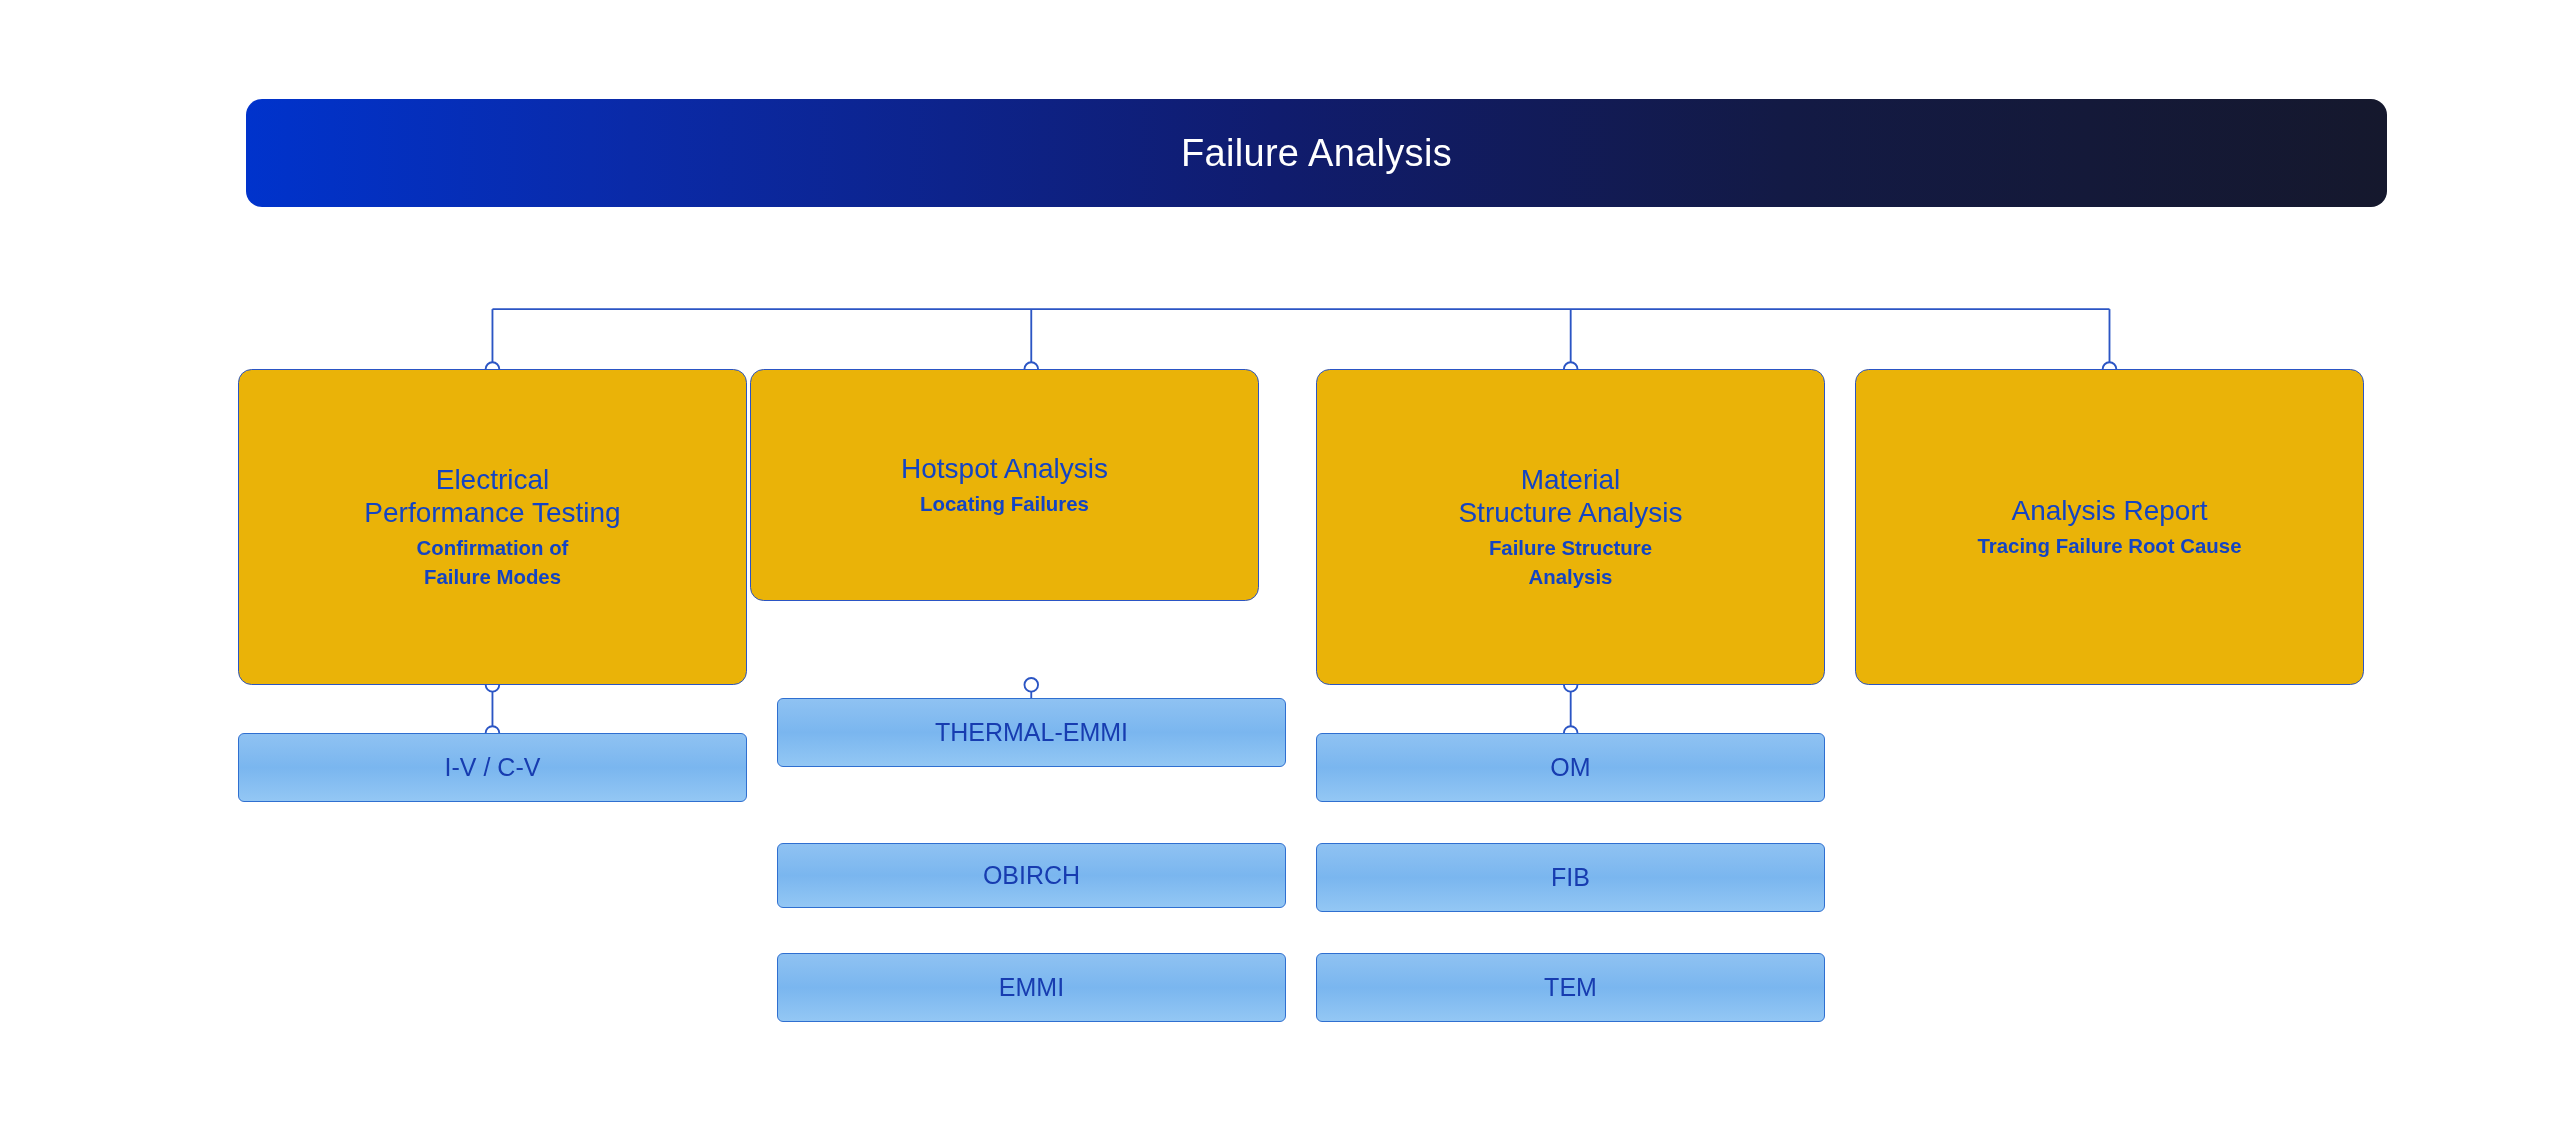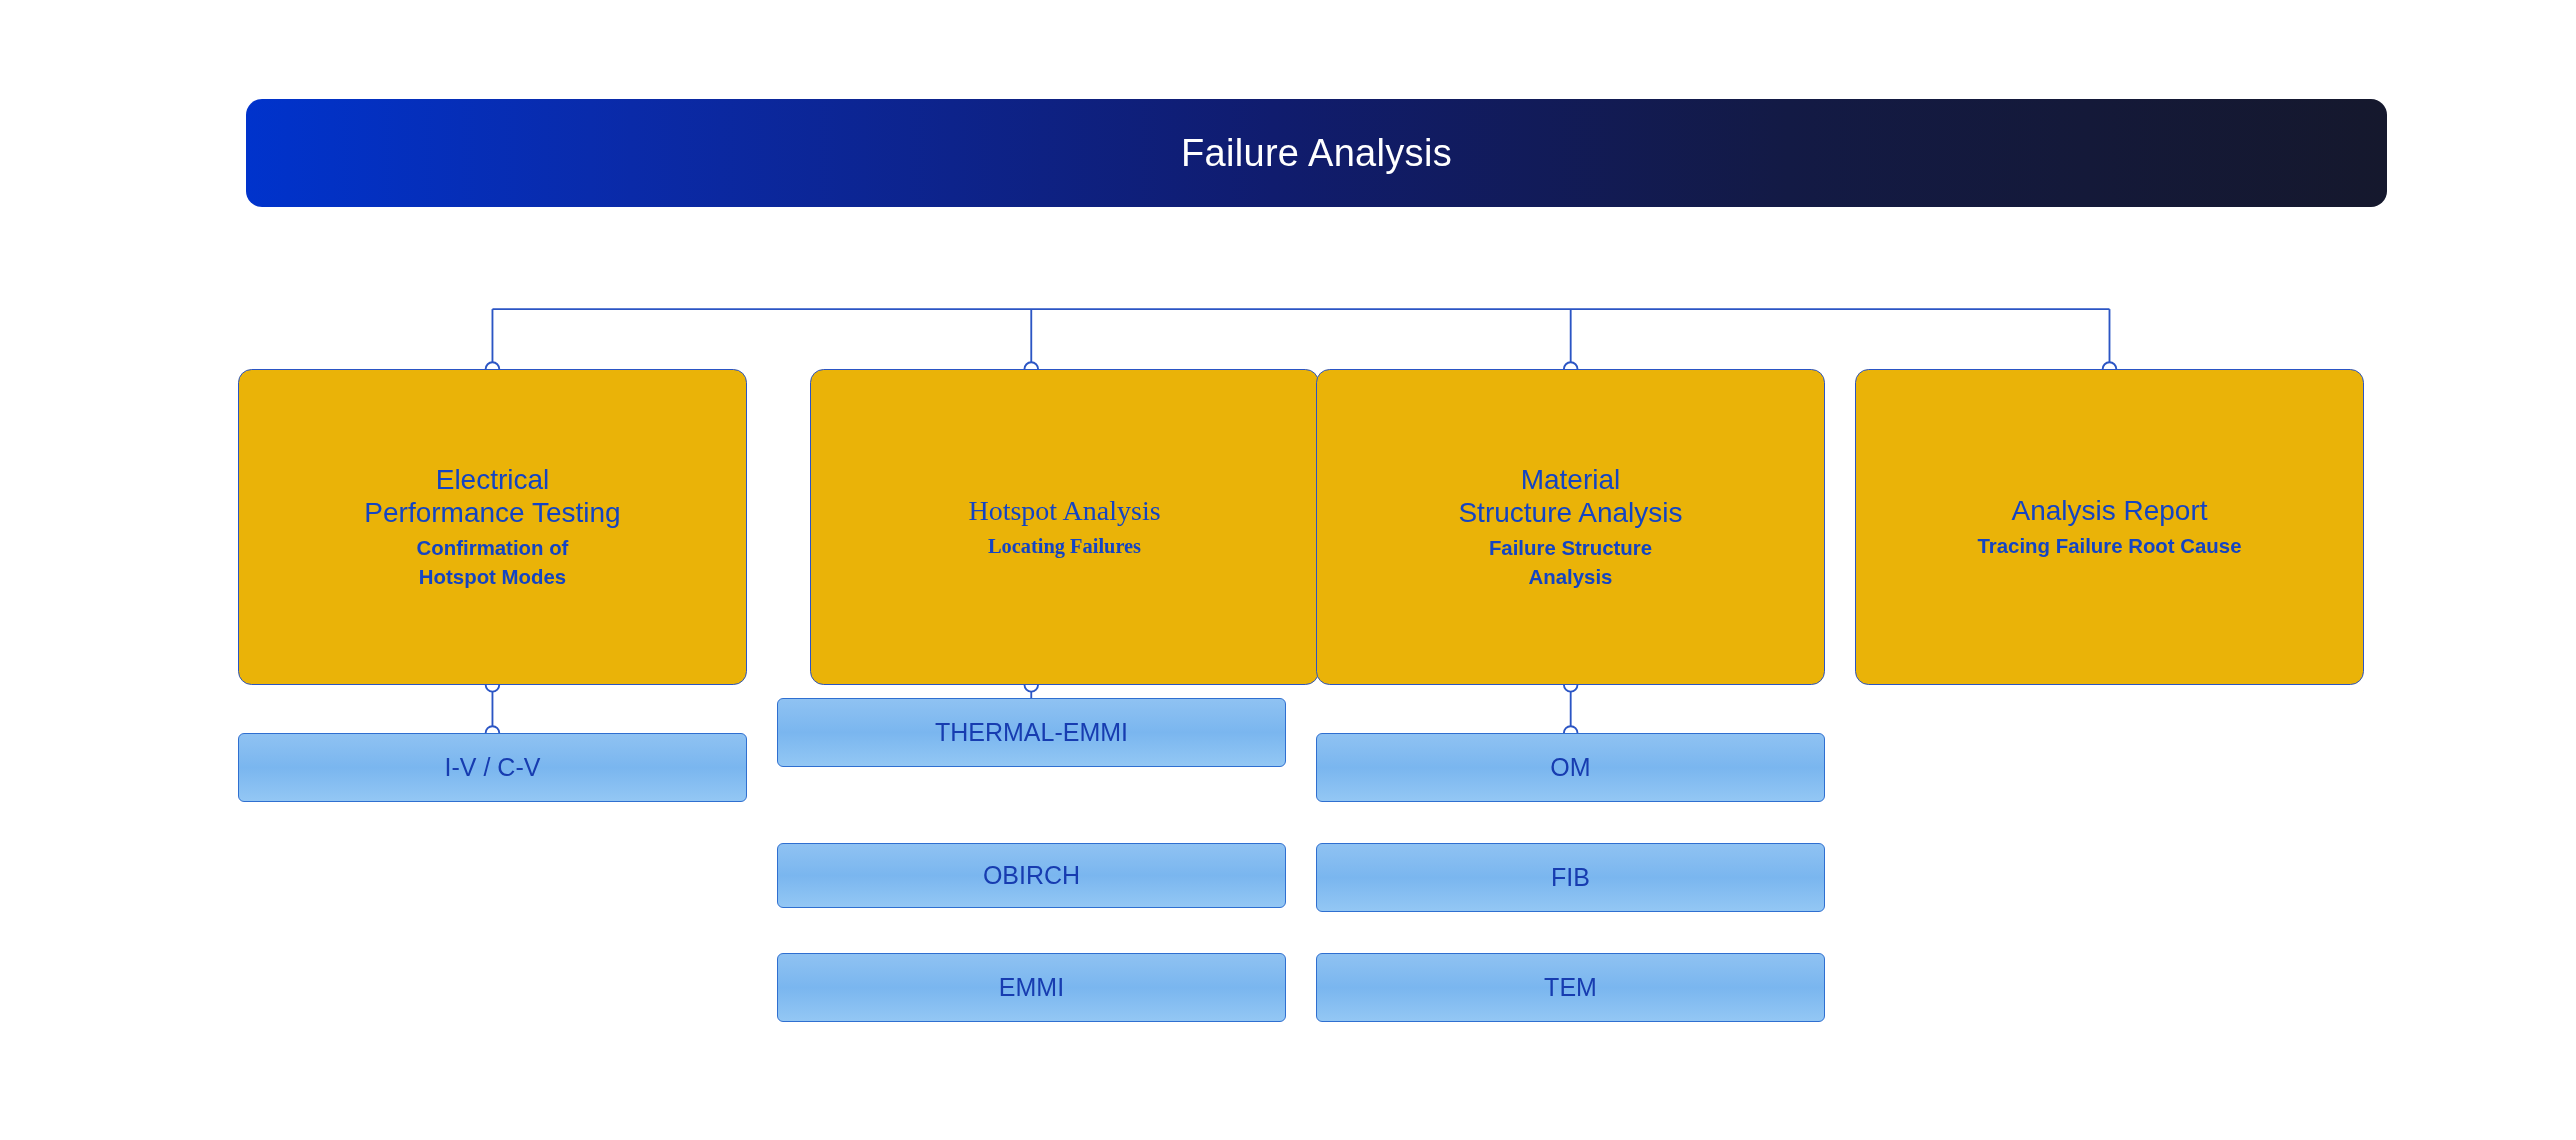--- a/index.html
+++ b/index.html
@@ -127,24 +127,24 @@
     <circle cx="797" cy="1186" r="11"></circle>
     <circle cx="1669" cy="1186" r="11"></circle>
     <circle cx="2542" cy="1186" r="11"></circle>
   </g>
 </svg>
 
 <div class="cat-card" style="left:238px; top:369px; width:509px; height:316px;">
   <div class="cat-title">Electrical
 Performance Testing</div>
   <div class="cat-sub">Confirmation of
-Hotspot Modes</div>
+Failure Modes</div>
 </div>
 
-<div class="cat-card" style="left:810px; top:369px; width:509px; height:316px;font-family:Liberation Serif, serif;">
+<div class="cat-card" style="left:750px; top:369px; width:509px; height:232px;">
   <div class="cat-title">Hotspot Analysis</div>
   <div class="cat-sub">Locating Failures</div>
 </div>
 
 <div class="cat-card" style="left:1316px; top:369px; width:509px; height:316px;">
   <div class="cat-title">Material
 Structure Analysis</div>
   <div class="cat-sub">Failure Structure
 Analysis</div>
 </div>

